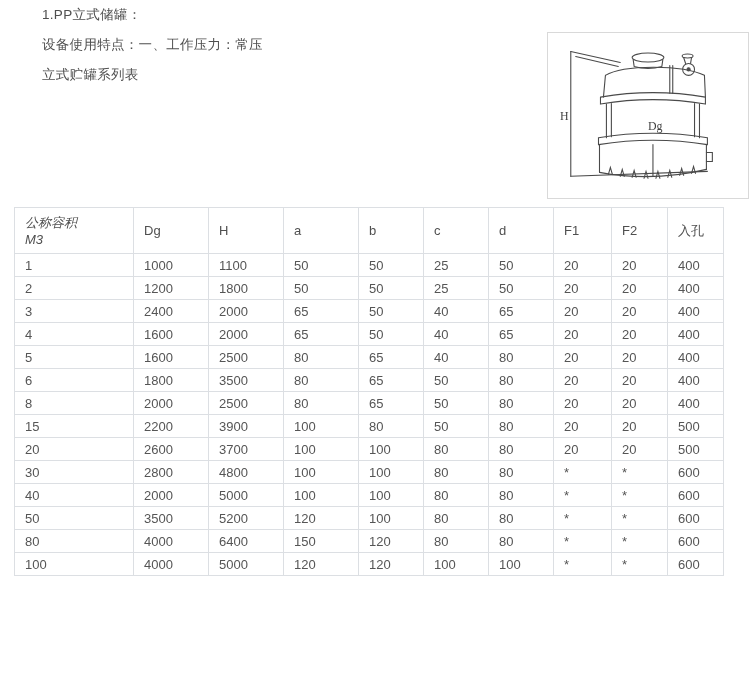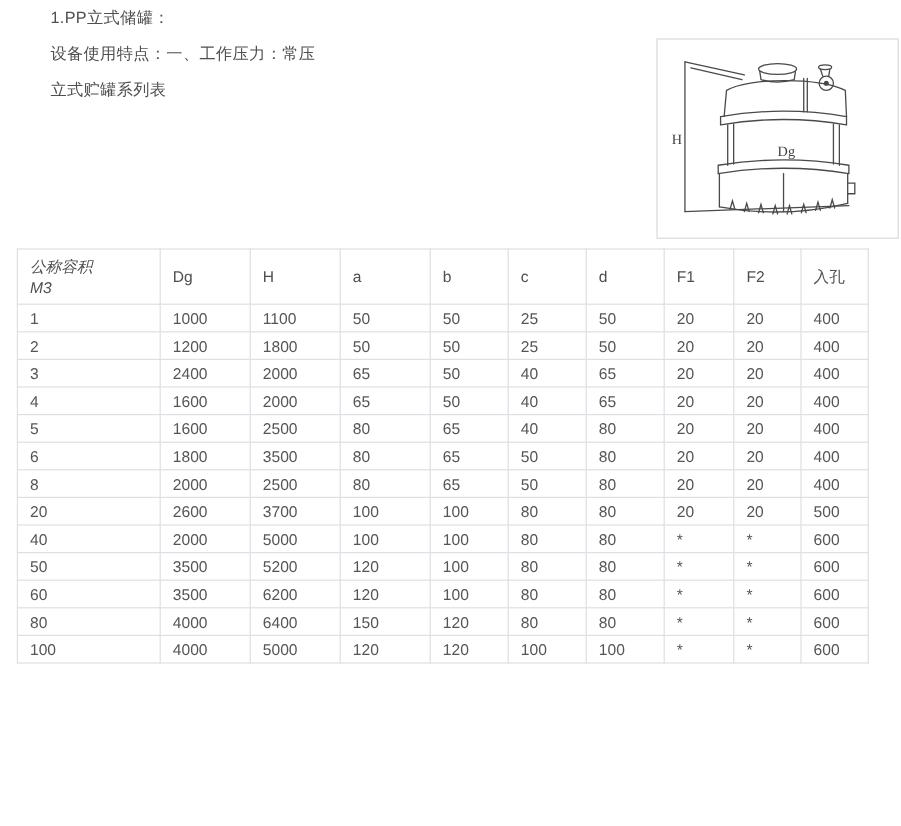--- a/index.html
+++ b/index.html
@@ -196,59 +196,71 @@
           <td>2500</td>
           <td>80</td>
           <td>65</td>
           <td>50</td>
           <td>80</td>
           <td>20</td>
           <td>20</td>
           <td>400</td>
         </tr>
         <tr>
+          <td>15</td>
+          <td>2200</td>
+          <td>3900</td>
+          <td>100</td>
+          <td>80</td>
+          <td>50</td>
+          <td>80</td>
+          <td>20</td>
+          <td>20</td>
+          <td>500</td>
+        </tr>
+        <tr>
           <td>20</td>
           <td>2600</td>
           <td>3700</td>
           <td>100</td>
           <td>100</td>
           <td>80</td>
           <td>80</td>
           <td>20</td>
           <td>20</td>
           <td>500</td>
         </tr>
         <tr>
+          <td>30</td>
+          <td>2800</td>
+          <td>4800</td>
+          <td>100</td>
+          <td>100</td>
+          <td>80</td>
+          <td>80</td>
+          <td>*</td>
+          <td>*</td>
+          <td>600</td>
+        </tr>
+        <tr>
           <td>40</td>
           <td>2000</td>
           <td>5000</td>
           <td>100</td>
           <td>100</td>
           <td>80</td>
           <td>80</td>
           <td>*</td>
           <td>*</td>
           <td>600</td>
         </tr>
         <tr>
           <td>50</td>
           <td>3500</td>
           <td>5200</td>
-          <td>120</td>
-          <td>100</td>
-          <td>80</td>
-          <td>80</td>
-          <td>*</td>
-          <td>*</td>
-          <td>600</td>
-        </tr>
-        <tr>
-          <td>60</td>
-          <td>3500</td>
-          <td>6200</td>
           <td>120</td>
           <td>100</td>
           <td>80</td>
           <td>80</td>
           <td>*</td>
           <td>*</td>
           <td>600</td>
         </tr>
         <tr>
           <td>80</td>

